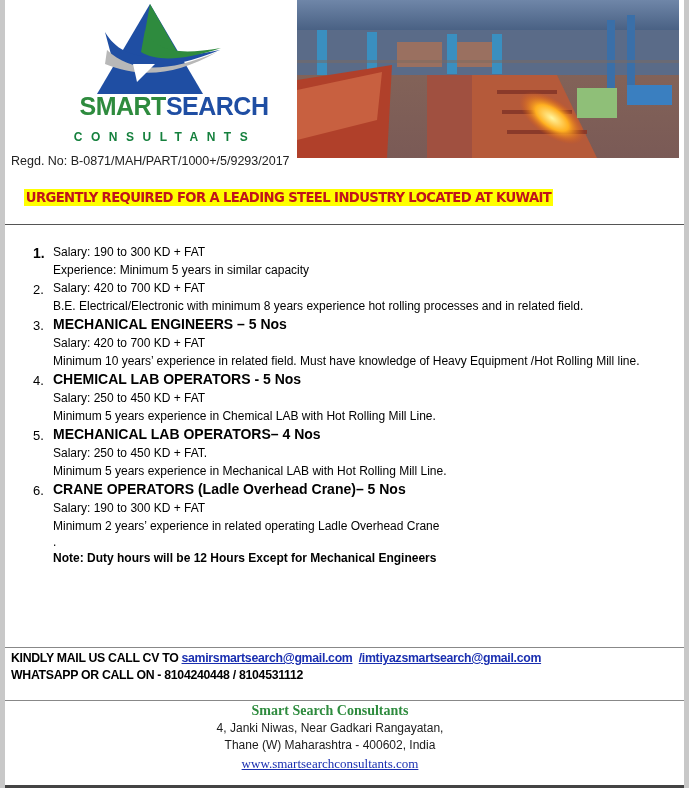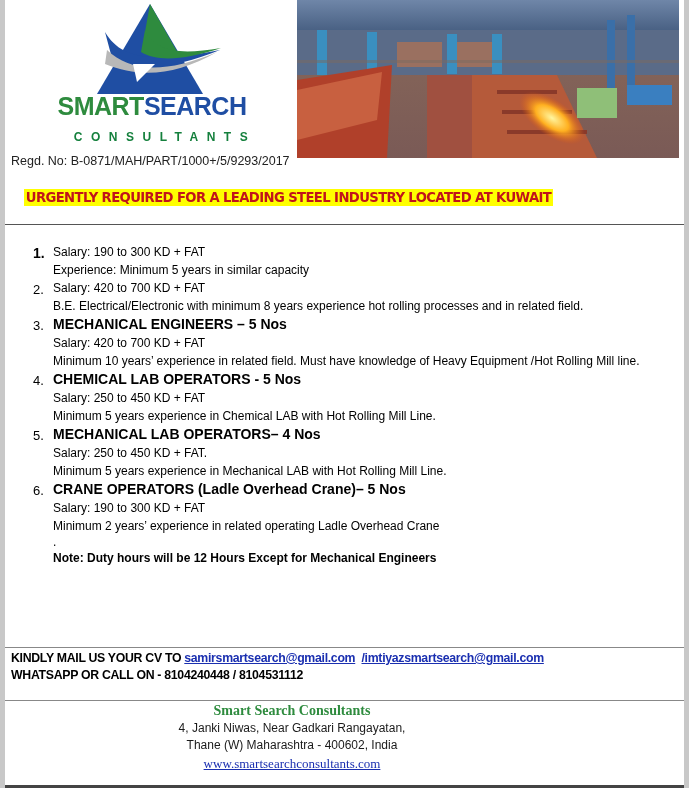--- a/index.html
+++ b/index.html
@@ -1,40 +1,40 @@
 <!DOCTYPE html>
 <html><head>
 <meta charset="utf-8">
 <style>
   html, body { margin: 0; padding: 0; }
   body { width: 689px; height: 788px; background: #ffffff; position: relative; overflow: hidden; font-family: "Liberation Sans", sans-serif; color: #000; }
   .edge-left { position: absolute; left: 0; top: 0; width: 5px; height: 788px; background: #c8c8c8; }
   .edge-right { position: absolute; right: 0; top: 0; width: 5px; height: 788px; background: #c8c8c8; }
   .page { position: absolute; left: 5px; top: 0; width: 679px; height: 788px; background: #fff; }
   .logo { position: absolute; left: 40px; top: 2px; width: 220px; height: 130px; }
-  .brand { position: absolute; left: 32px; top: 92px; width: 230px; text-align: center; font-family: "Liberation Sans", sans-serif; font-weight: bold; font-size: 25px; letter-spacing: -0.5px; line-height: 28px; }
+  .brand { position: absolute; left: 54px; top: 92px; width: 230px; text-align: center; font-family: "Liberation Sans", sans-serif; font-weight: bold; font-size: 25px; letter-spacing: -0.5px; line-height: 28px; }
   .brand .smart { color: #2e8b3e; }
   .brand .search { color: #1f4ea3; }
   .consult { position: absolute; left: 50px; top: 130px; width: 220px; text-align: center; font-weight: bold; font-size: 12px; letter-spacing: 8.5px; color: #15803d; }
   .regd { position: absolute; left: 6px; top: 154px; font-size: 12.5px; color: #222; }
   .photo { position: absolute; left: 292px; top: 0; width: 382px; height: 158px; overflow: hidden; }
   .headline-wrap { position: absolute; left: 0; top: 188px; width: 567px; text-align: center; }
   .headline { display: inline-block; background: #ffff00; color: #c0141b; font-weight: bold; font-size: 13.2px; padding: 1px 2px; font-family: "DejaVu Sans", sans-serif; letter-spacing: -0.6px; }
   .hr { position: absolute; left: 0; width: 679px; height: 1px; background: #555; }
   .jobs { position: absolute; left: 0; top: 243px; width: 679px; font-family: "Liberation Sans", sans-serif; }
   .job { position: relative; margin-left: 48px; }
   .job-num { position: absolute; left: -20px; font-size: 13px; top: 3px; }
   .job-num.first { font-weight: bold; font-size: 14px; top: 2px; }
   .job-title { font-weight: bold; font-size: 14px; line-height: 19px; margin: 0; }
   .job-line { font-size: 12px; line-height: 18px; margin: 0; width: 630px; }
   .note { margin-left: 48px; font-weight: bold; font-size: 12px; line-height: 18px; }
   .dot { margin-left: 48px; font-size: 12px; line-height: 14px; }
   .contact { position: absolute; left: 6px; top: 650px; font-weight: bold; font-size: 12.3px; line-height: 17px; letter-spacing: -0.3px; }
   .contact a { color: #1a2fb0; text-decoration: underline; text-align: right; }
-  .footer { position: absolute; left: 0; top: 702px; width: 574px; text-align: center; }
+  .footer { position: absolute; left: 0; top: 702px; width: 574px; text-align: center; padding-left: 38px; }
   .footer-name { font-family: "Liberation Serif", serif; font-weight: bold; font-size: 14px; color: #2e8b3e; line-height: 18px; }
   .footer-line { font-size: 12px; line-height: 17px; color: #1a1a1a; }
   .footer-web { font-family: "Liberation Serif", serif; font-size: 13px; color: #1a2fb0; text-decoration: underline; line-height: 17px; }
   .bottom-bar { position: absolute; left: 0; top: 785px; width: 679px; height: 3px; background: #444; }
 </style>
 </head>
 <body>
 
 <div class="edge-left"></div>
 <div class="edge-right"></div>
@@ -135,21 +135,21 @@
       <p class="job-line">Minimum 2 years’ experience in related operating Ladle Overhead Crane</p>
     </div>
     <div class="dot">.</div>
     <div class="note">Note: Duty hours will be 12 Hours Except for Mechanical Engineers</div>
   </div>
 
   <div class="hr" style="top:647px; background:#888;"></div>
 
   <div class="contact">
     <div>
-      <span>KINDLY MAIL US YOUR CV TO </span><a>samirsmartsearch@gmail.com</a><span style="white-space:pre;">  </span><a>/imtiyazsmartsearch@gmail.com</a>
+      <span>KINDLY MAIL US CALL CV TO </span><a>samirsmartsearch@gmail.com</a><span style="white-space:pre;">  </span><a>/imtiyazsmartsearch@gmail.com</a>
     </div>
     <div>WHATSAPP OR CALL ON  - 8104240448 / 8104531112</div>
   </div>
 
   <div class="hr" style="top:700px; background:#888;"></div>
 
   <div class="footer">
     <div class="footer-name">Smart Search Consultants</div>
     <div class="footer-line">4, Janki Niwas, Near Gadkari Rangayatan,</div>
     <div class="footer-line">Thane (W) Maharashtra - 400602,  India</div>

